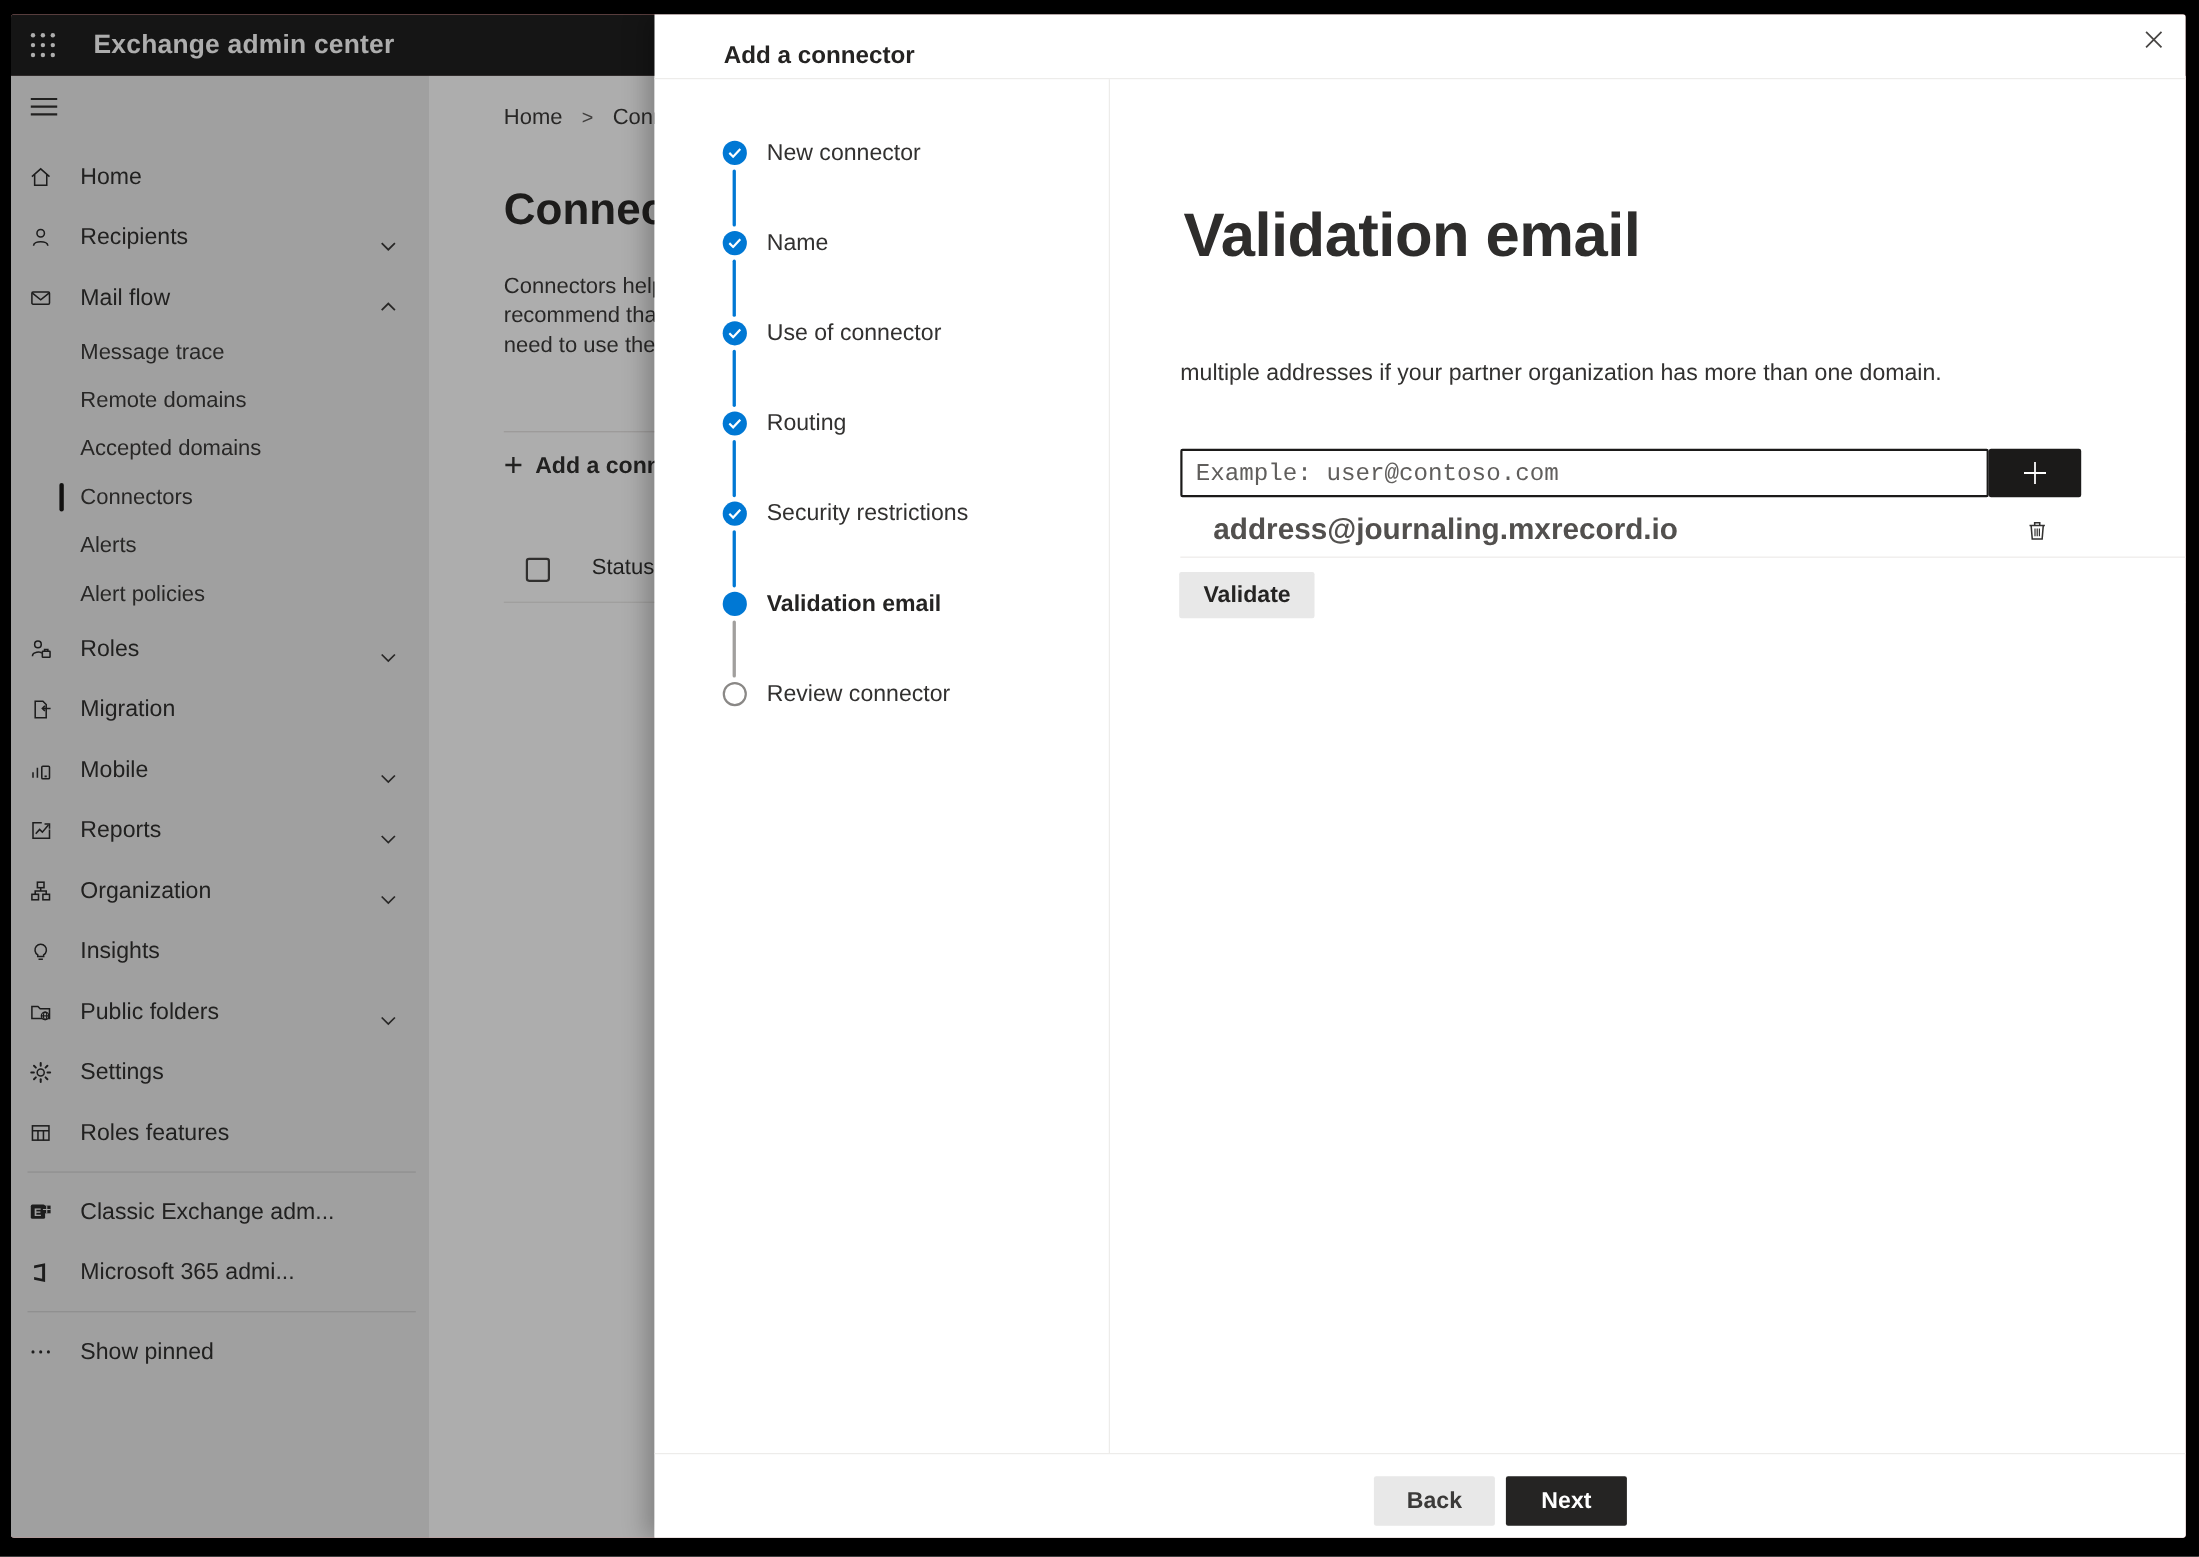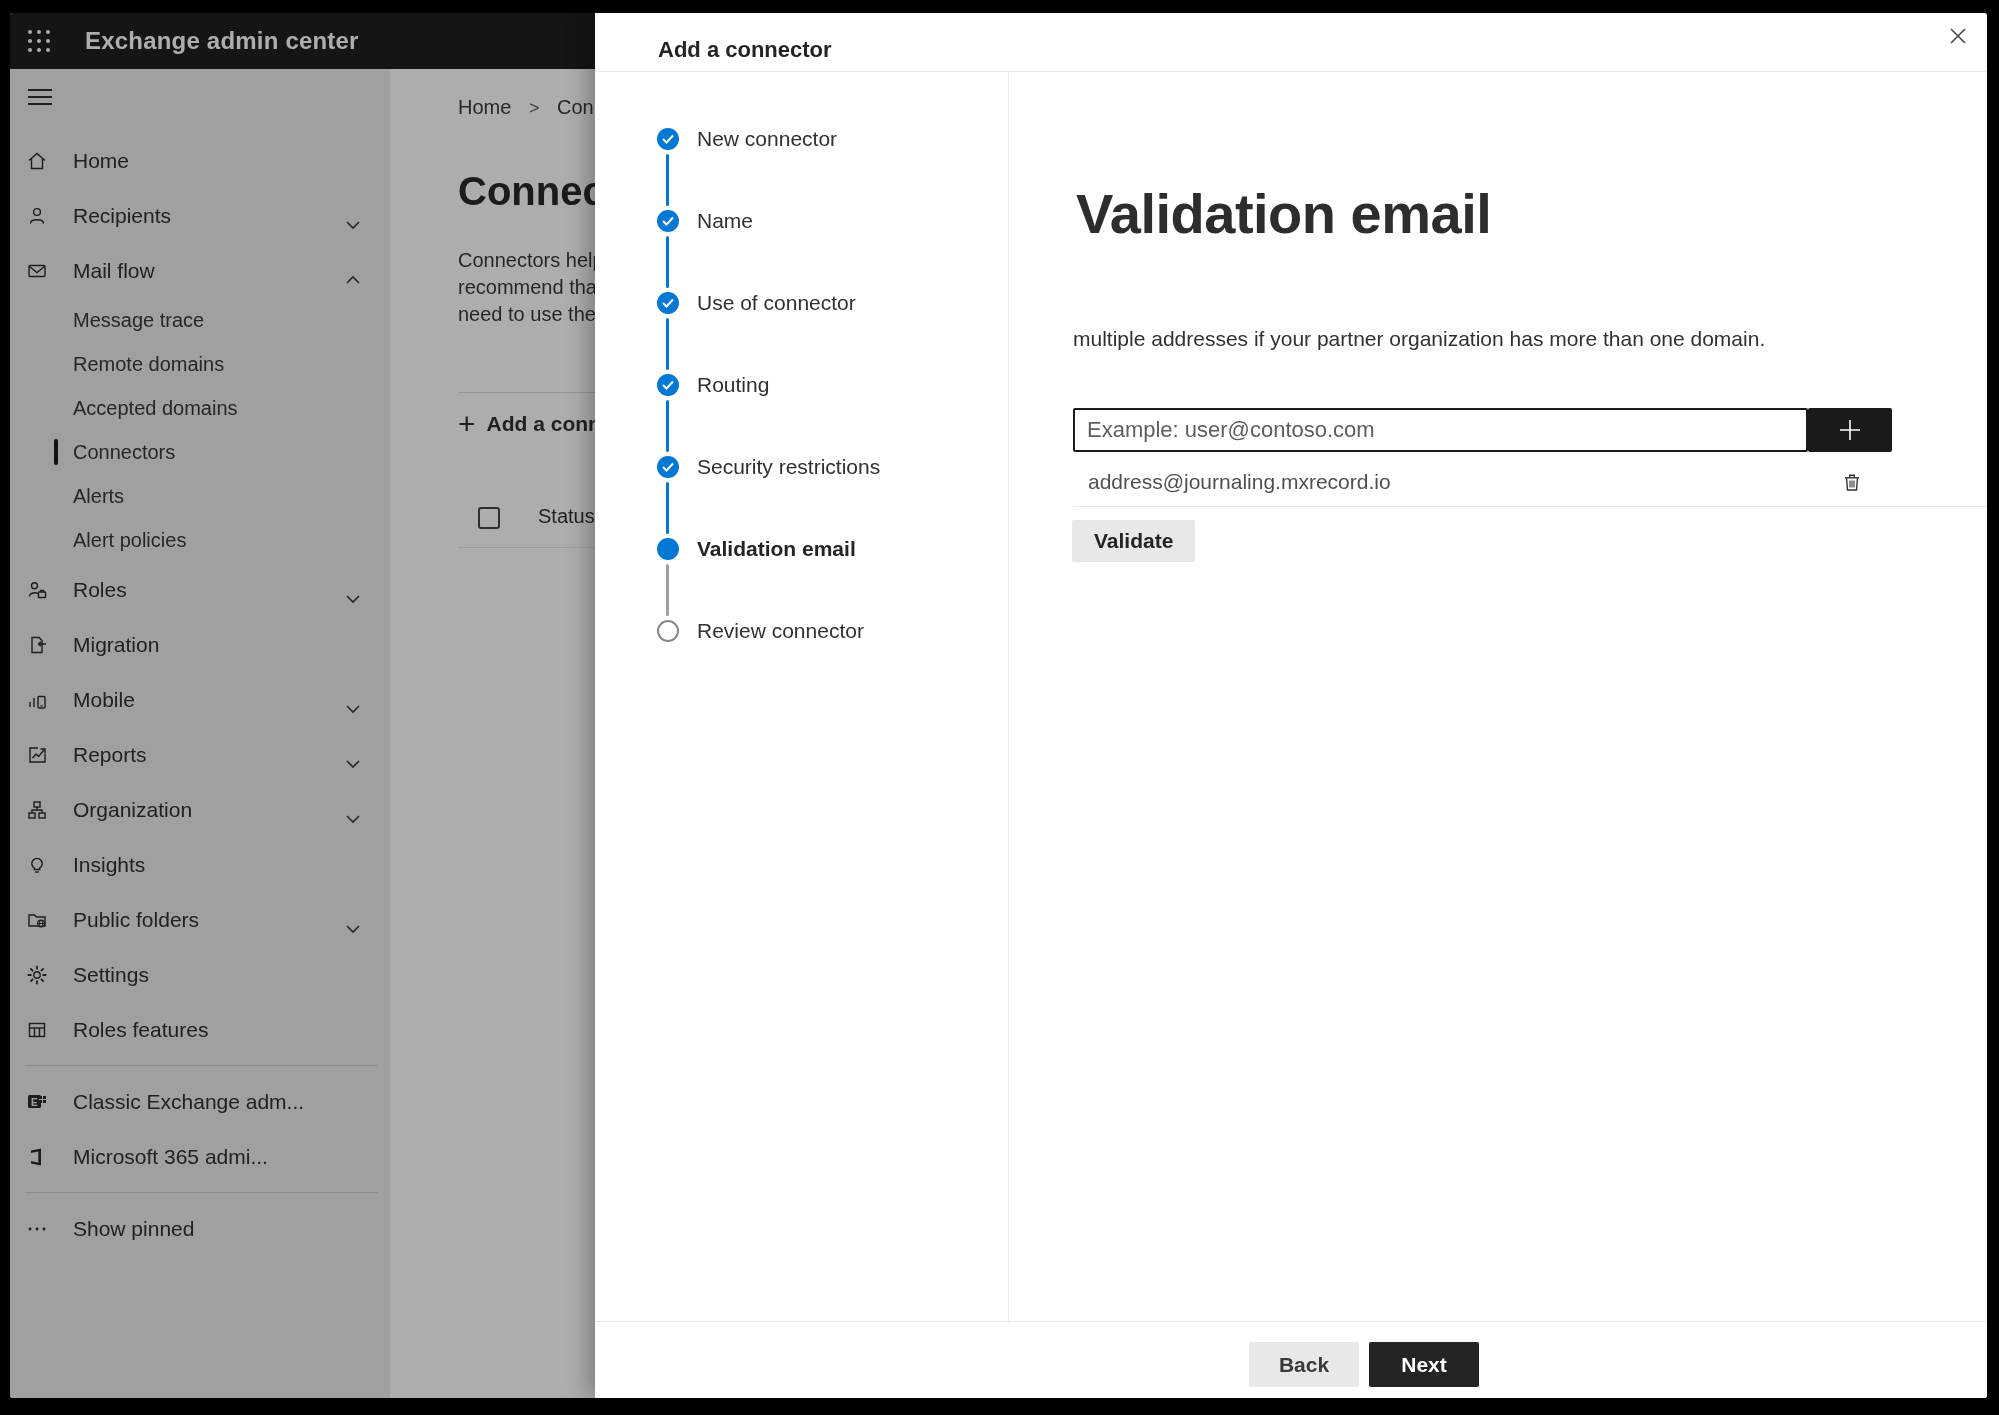--- a/index.html
+++ b/index.html
@@ -73,28 +73,28 @@
   .step-lbl.current { font-weight:700; color:#252423; }
   .step-line { position:absolute; left:71px; width:3px; border-radius:1.5px; }
 
   
   .val-h1 { position:absolute; left:481px; top:168px; font-size:56px; font-weight:700; color:#2e2d2c;
             letter-spacing:-0.5px; white-space:nowrap; }
   #val-desc { position:absolute; left:478px; top:312px; font-size:21px; color:#323130; line-height:27px; }
   #val-desc div { white-space:nowrap; }
   .email-input { position:absolute; left:478px; top:395px; width:735px; height:44px;
                  border:2px solid #1b1a19; border-radius:2px; background:#fff; padding:0 12px;
-                 font-family:Liberation Sans, sans-serif; font-size:22px; color:#252423; outline:none; }
+                 font-family:Liberation Mono, monospace; font-size:22px; color:#252423; outline:none; }
   .email-input::placeholder { color:#605e5c; opacity:1; }
   .plus-btn { position:absolute; left:1213px; top:395px; width:84px; height:44px; background:#1b1a19;
               border:none; border-radius:2px; display:flex; align-items:center; justify-content:center;
               cursor:pointer; }
   #address-list { position:absolute; left:478px; top:444px; width:1390px; }
   .addr-row { position:relative; height:50px; border-bottom:1px solid #ebe9e7; display:flex; align-items:center; }
-  .addr-txt { margin-left:15px; font-size:21px; color:#52504e; }
+  .addr-txt { margin-left:30px; font-size:27px; color:#52504e;font-weight:bold; }
   .addr-del { position:absolute; left:767px; top:13px; width:24px; height:24px; display:flex;
               align-items:center; justify-content:center; cursor:pointer; background:none; border:none; }
   .validate-btn { position:absolute; left:477px; top:507px; min-width:123px; height:42px; padding:0 22px;
                   background:#e8e8e8; border:none; border-radius:2px; font-family:"Liberation Sans", sans-serif;
                   font-size:21px; font-weight:600; color:#252423; cursor:pointer; }
 
   
   .dlg-foot-div { position:absolute; left:0; top:1308px; right:0; height:1px; background:#eceae8; }
   .back-btn { position:absolute; left:654px; top:1329px; width:110px; height:45px; background:#e8e8e8;
               border:none; border-radius:2px; font-family:"Liberation Sans", sans-serif; font-size:21px;

